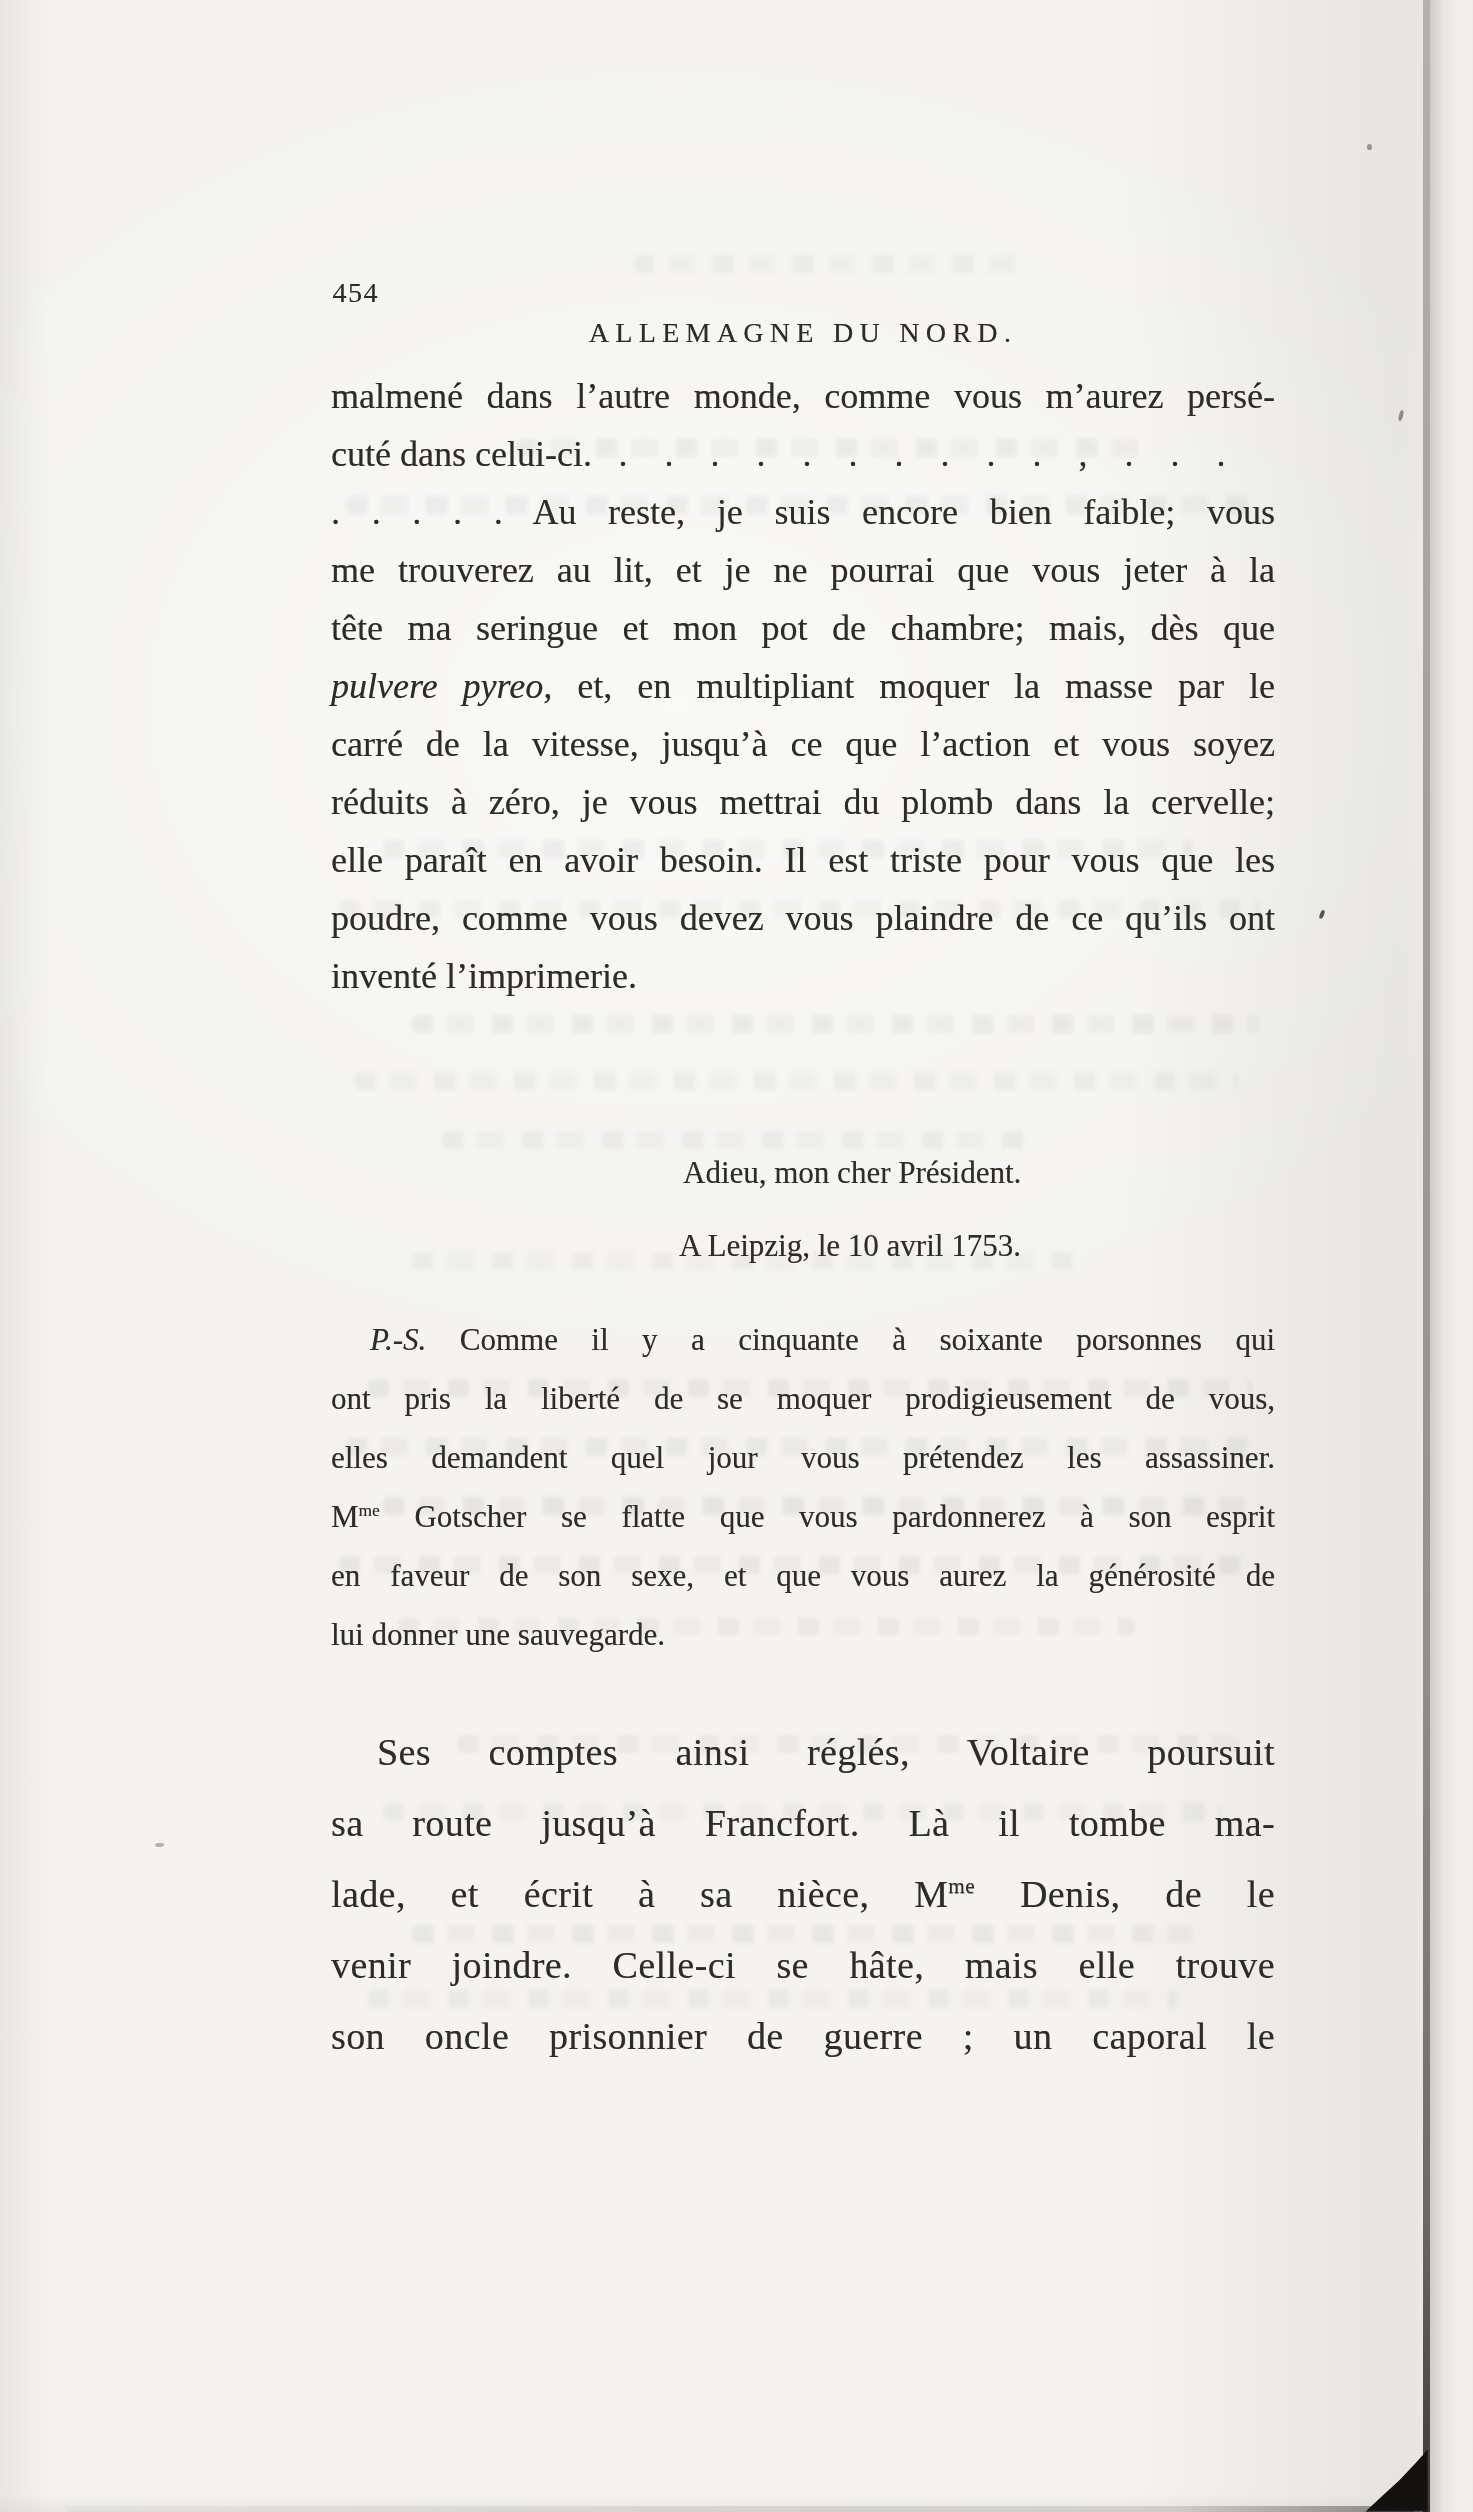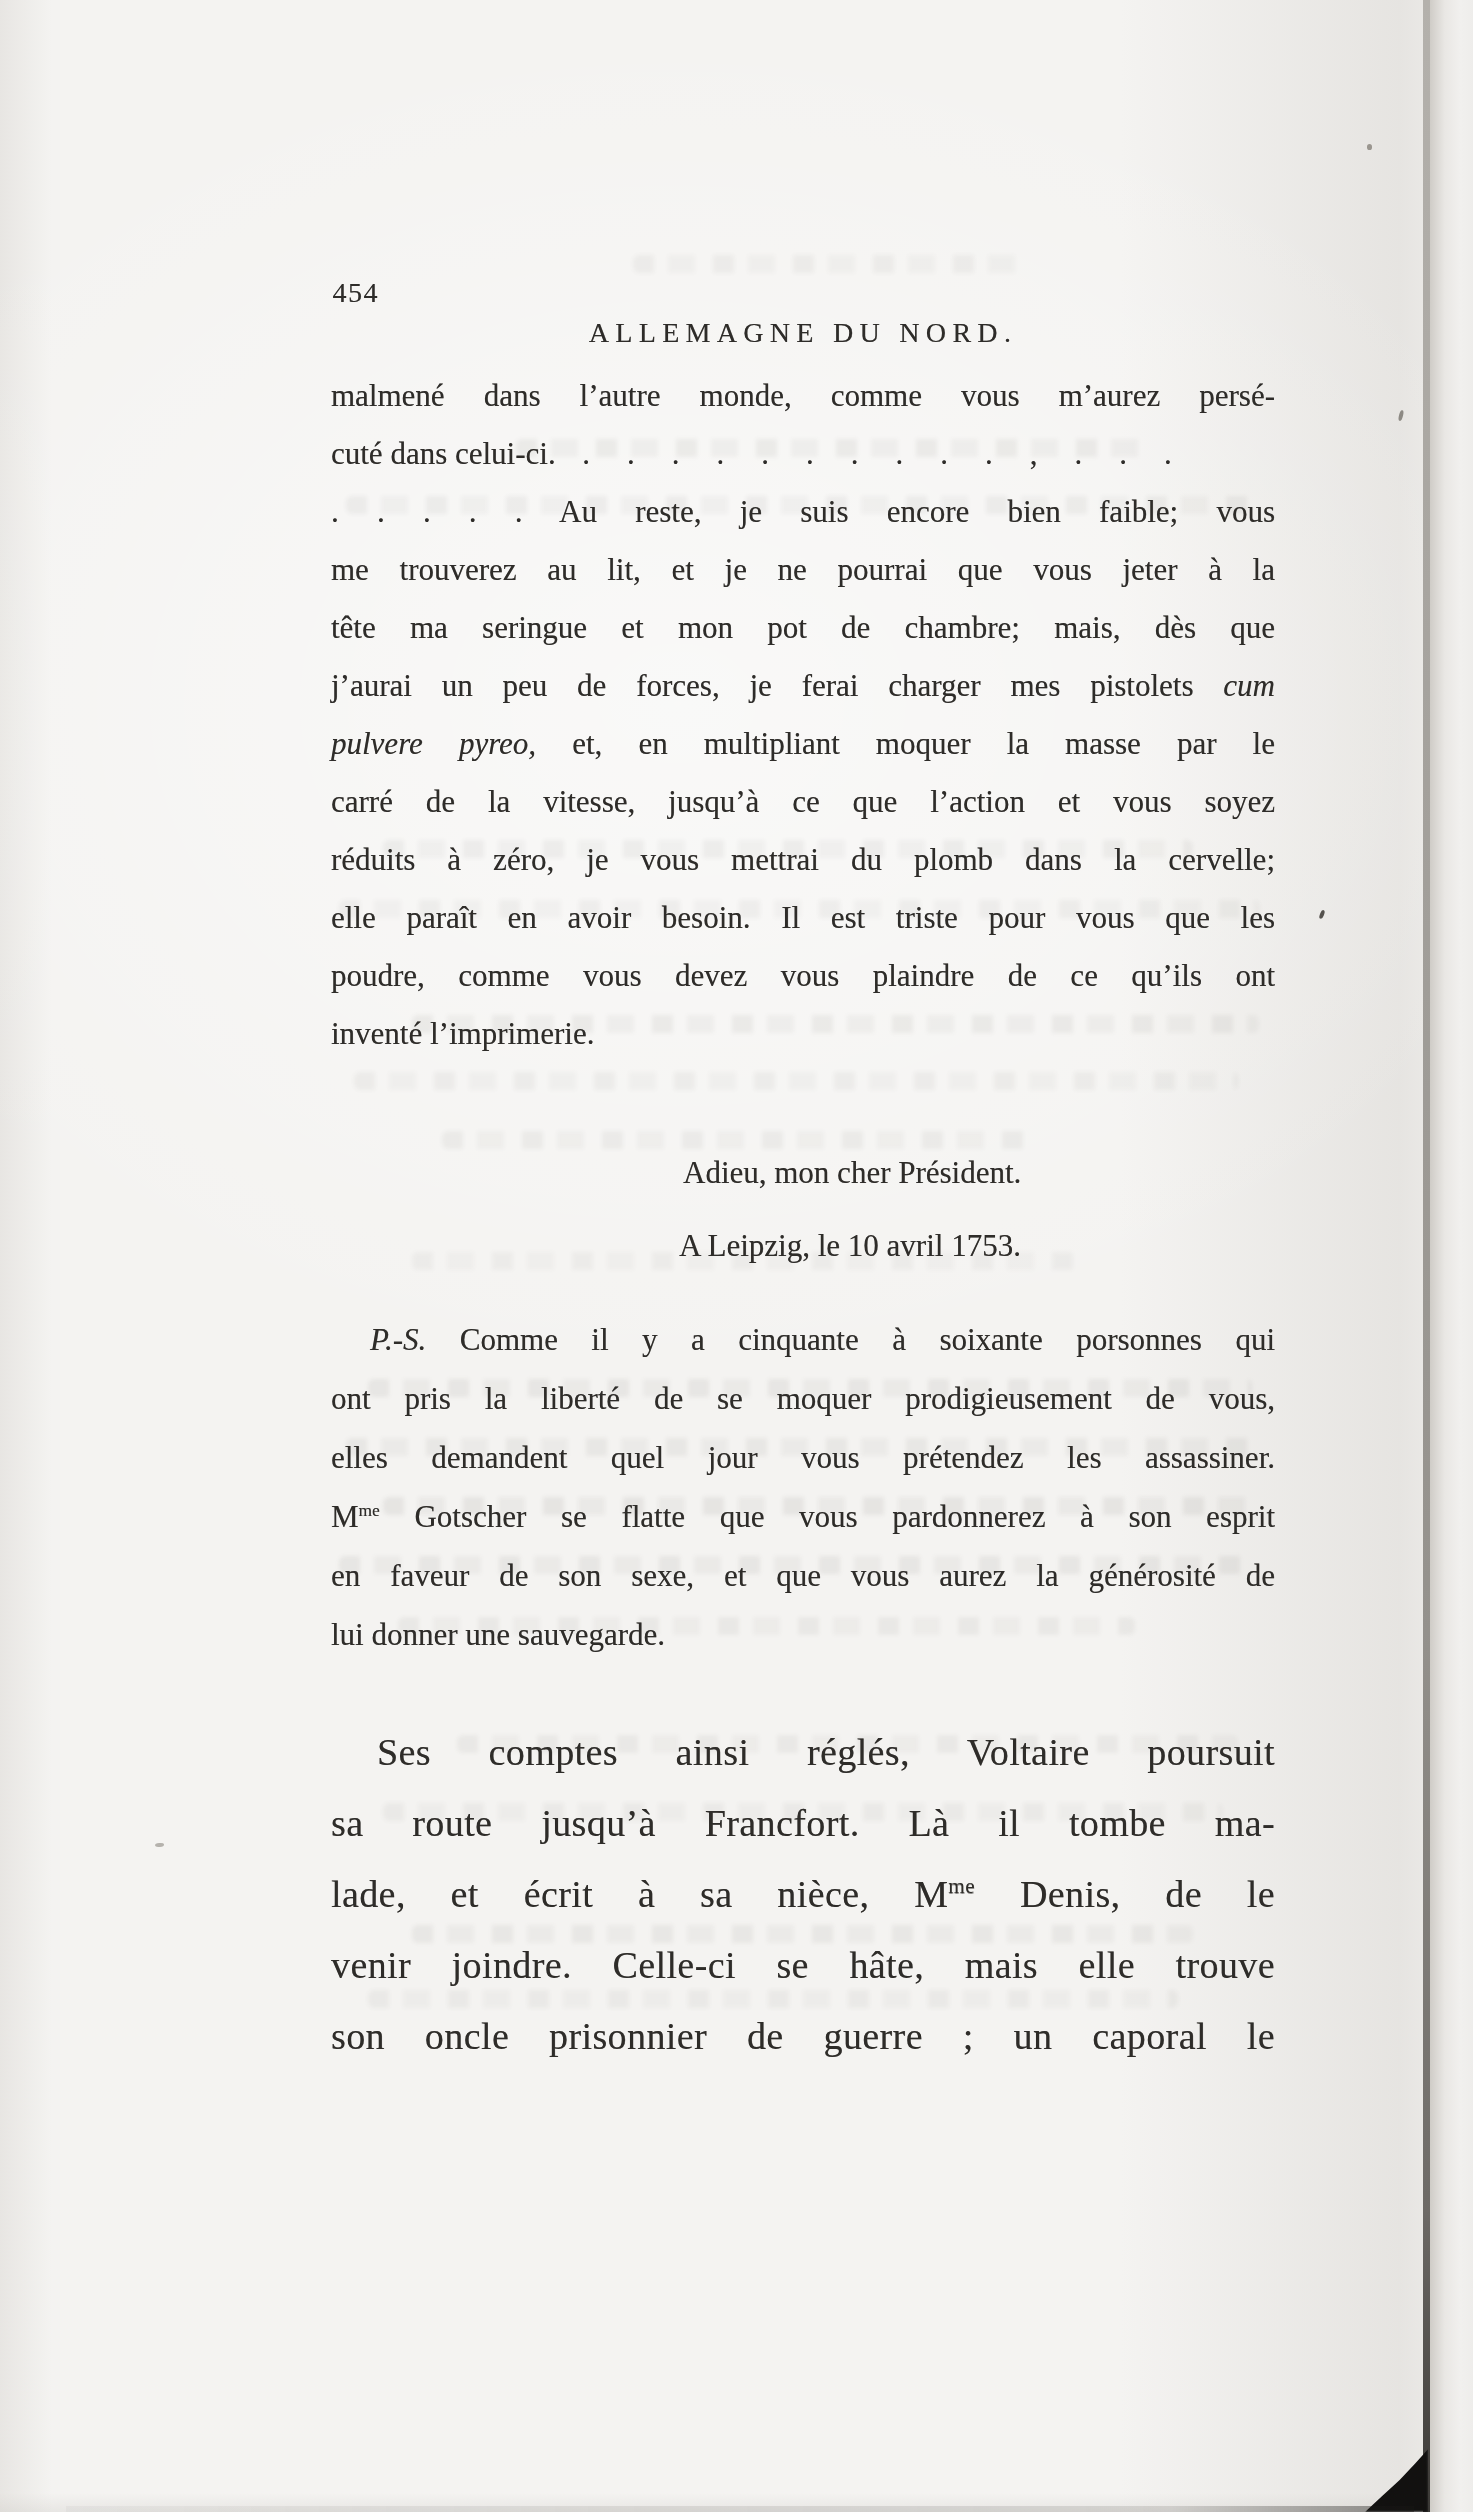--- a/index.html
+++ b/index.html
@@ -58,21 +58,21 @@
 
   #page-header { position: absolute; left: 331px; top: 274px; width: 944px; height: 38px; }
   #page-number {
     position: absolute; left: 1.5px; top: 0; font-size: 28px; line-height: 38px; letter-spacing: 1.5px;
   }
   #running-header {
     text-align: center; font-size: 28px; line-height: 38px; letter-spacing: 6.3px; margin-top: 40px;
   }
 
   .block { position: absolute; left: 331px; width: 944px; }
-  #letter-body   { top: 367px;  font-size: 31px; }
+  #letter-body   { top: 367px;  font-size: 36px; }
   #letter-body .line { line-height: 58px; }
   #closing-row   { top: 1144px; font-size: 31px; line-height: 57px; padding-left: 352px; box-sizing: border-box; }
   #dateline-row  { top: 1217px; font-size: 31px; line-height: 57px; padding-left: 94px; box-sizing: border-box; text-align: center; }
   #postscript    { top: 1310px; font-size: 31px; }
   #postscript .line { line-height: 59px; }
   #narrative     { top: 1717px; font-size: 38px; letter-spacing: 0.4px; }
   #narrative .line { line-height: 71px; }
 
   .jl   { text-align: justify; text-align-last: justify; }
   .last { text-align: left; text-align-last: left; }
@@ -131,21 +131,20 @@
 
 <div id="letter-body" class="block ink">
   <div class="line jl"><span>malmené dans l’autre monde, comme vous m’aurez persé-</span></div>
   <div class="line dotline">
       <span class="t">cuté dans celui-ci.</span>
       <span class="dots">..........,...</span>
     </div>
   <div class="line jl"><span class="leaddots">. . . . .</span> <span>Au reste, je suis encore bien faible; vous</span></div>
   <div class="line jl"><span>me trouverez au lit, et je ne pourrai que vous jeter à la</span></div>
   <div class="line jl"><span>tête ma seringue et mon pot de chambre; mais, dès que</span></div>
-  <div class="line jl"><span>j’aurai un peu de forces, je ferai charger mes pistolets</span> <span class="it">cum</span></div>
   <div class="line jl"><span class="it">pulvere pyreo,</span> <span>et, en multipliant moquer la masse par le</span></div>
   <div class="line jl"><span>carré de la vitesse, jusqu’à ce que l’action et vous soyez</span></div>
   <div class="line jl"><span>réduits à zéro, je vous mettrai du plomb dans la cervelle;</span></div>
   <div class="line jl"><span>elle paraît en avoir besoin. Il est triste pour vous que les</span></div>
   <div class="line jl"><span>poudre, comme vous devez vous plaindre de ce qu’ils ont</span></div>
   <div class="line last"><span>inventé l’imprimerie.</span></div>
 </div>
 
 <div id="closing-row" class="block ink">
   <span>Adieu, mon cher Président.</span>

